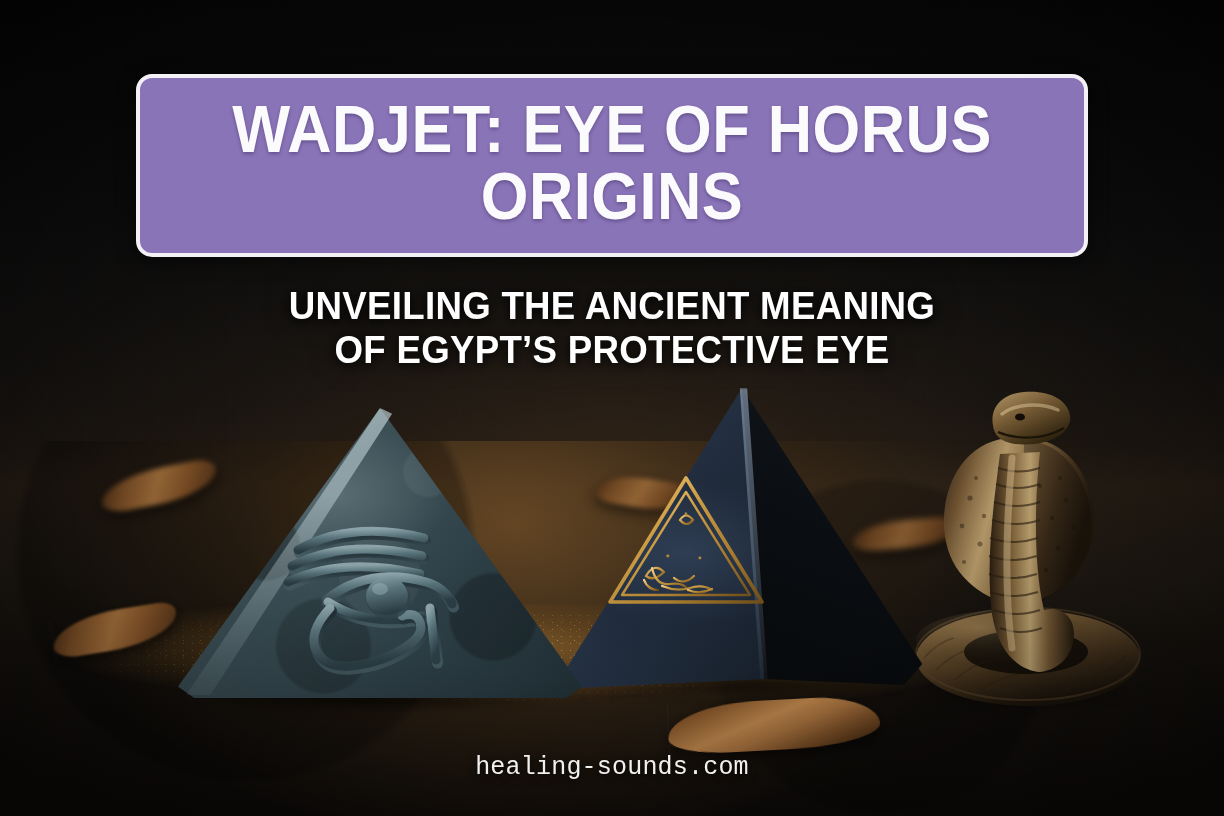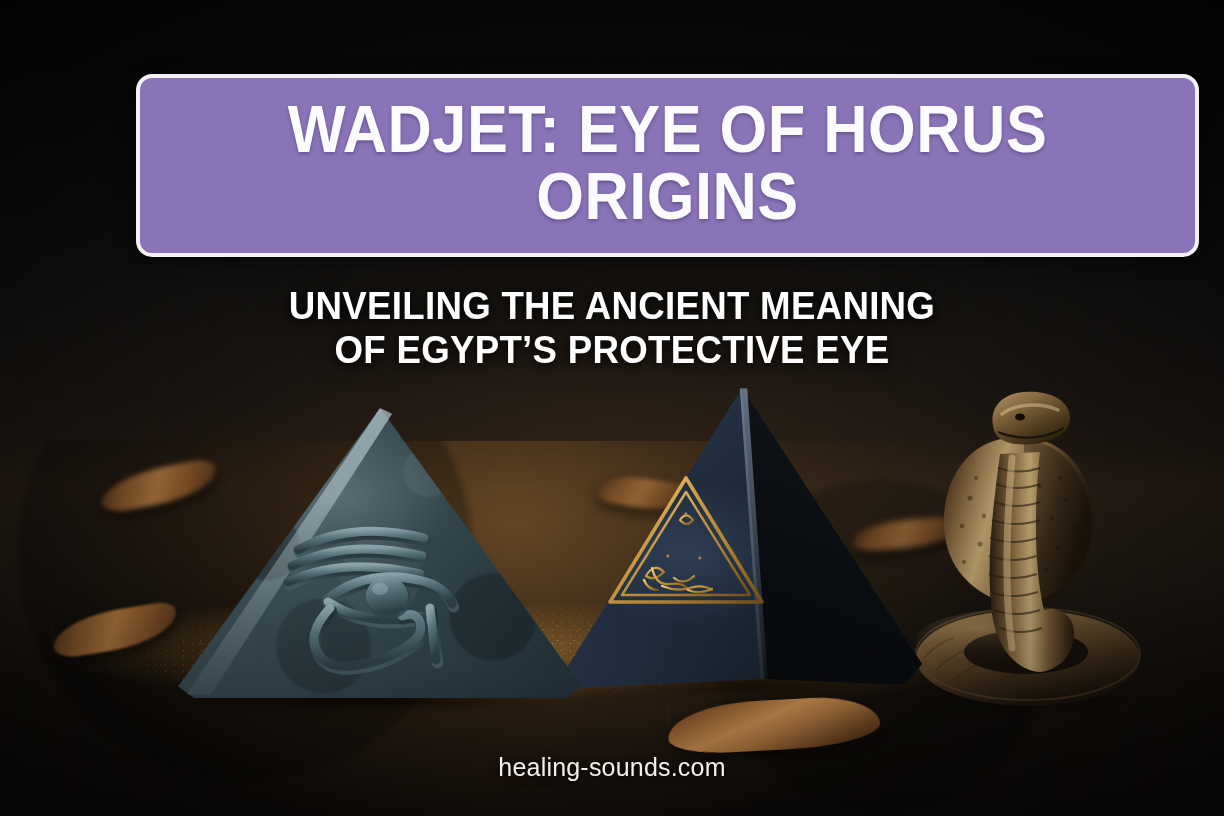--- a/index.html
+++ b/index.html
@@ -244,21 +244,21 @@
     pointer-events: none;
     background: radial-gradient(ellipse 78% 72% at 50% 56%, rgba(0,0,0,0) 38%, rgba(0,0,0,.40) 74%, rgba(0,0,0,.76) 100%);
   }
 
   
   .overlay { position: absolute; inset: 0; }
 
   .title-banner {
     position: absolute;
     left: 136px; top: 74px;
-    width: 1063px;
+    width: 952px;
     box-sizing: border-box;
     padding: 18px 30px 22px;
     background: #8a74b8;
     border: 4px solid #f3f1f6;
     border-radius: 16px;
     box-shadow: 0 4px 18px rgba(0,0,0,.55);
     text-align: center;
   }
   .title-text {
     margin: 0;
@@ -293,21 +293,21 @@
     text-shadow: 0 2px 10px rgba(0,0,0,.85), 0 0 26px rgba(0,0,0,.7);
     white-space: pre-line;
   }
 
   .site-url {
     position: absolute;
     left: 0; top: 753px;
     width: 1224px;
     text-align: center;
     color: #f2f0ee;
-    font-family: Liberation Sans, sans-serif;
+    font-family: Liberation Mono, monospace;
     font-weight: 400;
     font-size: 25px;
     letter-spacing: 0.2px;
     text-shadow: 0 2px 8px rgba(0,0,0,.9);
   }
 </style>
 </head>
 <body>
 
 <div class="poster">

